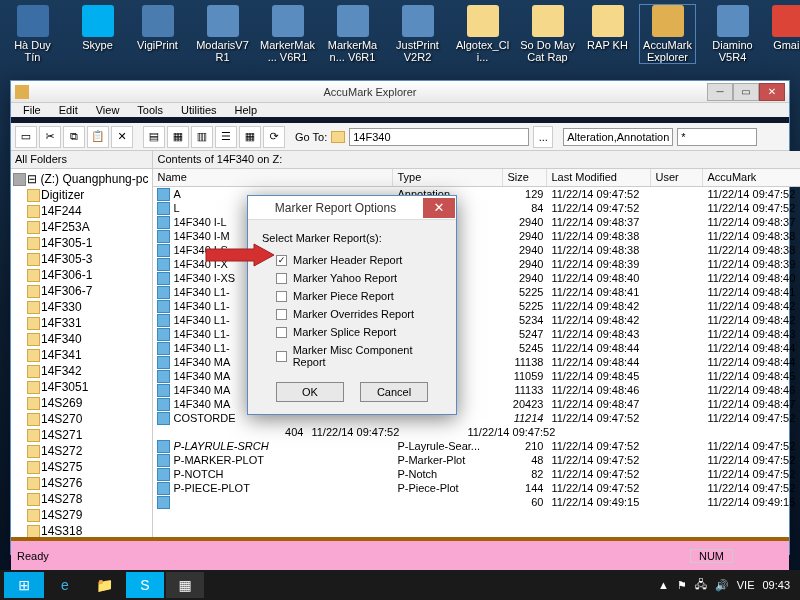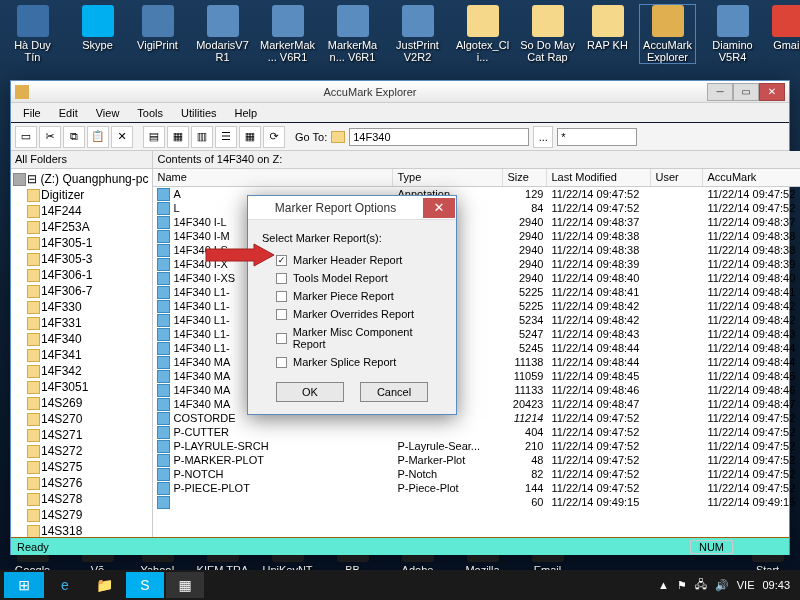--- a/index.html
+++ b/index.html
@@ -8,21 +8,21 @@
 .di{position:absolute;width:55px;text-align:center;color:#fff;font-size:9px;cursor:pointer}
 .di .ico{width:32px;height:32px;margin:0 auto 2px;background:#4a90d9;border-radius:3px;display:flex;align-items:center;justify-content:center;font-size:18px;color:#fff}
 .di .lbl{text-shadow:1px 1px 2px #000;line-height:1.1;word-wrap:break-word}
 
 .win{position:absolute;left:10px;top:80px;width:780px;height:475px;background:#fff;border:1px solid #5a8cc0;box-shadow:0 4px 20px rgba(0,0,0,.4)}
 .titlebar{height:22px;background:linear-gradient(180deg,#fff 0%,#e8e8e8 100%);border-bottom:1px solid #ccc;display:flex;align-items:center;padding:0 4px;color:#333}
 .titlebar .ttl{flex:1;text-align:center;font-size:11px}
 .titlebar .wbtns{display:flex;gap:0}
 .titlebar .wbtn{width:26px;height:18px;background:#ddd;border:1px solid #aaa;display:flex;align-items:center;justify-content:center;font-size:10px;cursor:pointer}
 .titlebar .wbtn.cls{background:#c75050;color:#fff;border-color:#a04040}
-.menubar{height:20px;background:#f0f0f0;border-bottom:1px solid #0f172a;display:flex;align-items:center;padding:0 4px;gap:2px}
+.menubar{height:20px;background:#f0f0f0;border-bottom:6px solid #0f172a;display:flex;align-items:center;padding:0 4px;gap:2px}
 .menubar span{padding:2px 8px;cursor:pointer}
 .toolbar{height:28px;background:#f4f4f4;border-bottom:1px solid #ccc;display:flex;align-items:center;padding:0 4px;gap:2px}
 .tbtn{width:22px;height:22px;border:1px solid #ccc;background:#fff;display:flex;align-items:center;justify-content:center;font-size:11px;cursor:pointer}
 .goto{margin-left:8px;display:flex;align-items:center;gap:4px}
 .goto input{height:18px;border:1px solid #999;padding:0 3px;font-size:11px}
 .body{display:flex;height:386px}
 .folders{width:160px;border-right:1px solid #ccc;display:flex;flex-direction:column}
 .fhdr{height:18px;background:#f0f0f0;border-bottom:1px solid #ccc;padding:2px 4px;font-size:11px}
 .ftree{flex:1;overflow:auto;padding:2px}
 .fnode{padding:1px 2px 1px 28px;white-space:nowrap;cursor:pointer;position:relative;font-size:12px}
@@ -31,21 +31,21 @@
 .fnode.root::before{left:0;background:#aaa;border-color:#888}
 .content{flex:1;display:flex;flex-direction:column}
 .chdr{height:18px;background:#f0f0f0;border-bottom:1px solid #ccc;padding:2px 4px}
 .cols{height:18px;background:#f8f8f8;border-bottom:1px solid #ccc;display:flex}
 .col{border-right:1px solid #ddd;padding:2px 4px;font-size:11px;overflow:hidden;white-space:nowrap}
 .rows{flex:1;overflow:auto;position:relative}
 .row{display:flex;height:14px;cursor:pointer}
 .cell{padding:0 4px;overflow:hidden;white-space:nowrap;font-size:11px;display:flex;align-items:center}
 .cell.ic::before{content:"";width:11px;height:11px;margin-right:3px;background:#6bb3e0;border:1px solid #3a8ac0;display:inline-block;flex-shrink:0}
 .cell.sz{justify-content:flex-end}
-.status{height:18px;background:#5eead4;border-top:1px solid #a16207;display:flex;align-items:center;padding:0 6px}
+.status{height:33px;background:#f9a8d4;border-top:4px solid #a16207;display:flex;align-items:center;padding:0 6px}
 .status .fill{flex:1}
 .status .num{border:1px solid #ccc;padding:0 8px;margin-right:50px}
 
 .dlg{position:absolute;left:247px;top:195px;width:210px;background:#f0f0f0;border:1px solid #5a8cc0;box-shadow:0 4px 20px rgba(0,0,0,.5);z-index:10}
 .dlg .dtb{height:24px;background:#fff;display:flex;align-items:center;color:#333;border-bottom:1px solid #ddd}
 .dlg .dtb .dttl{flex:1;text-align:center;font-size:12px}
 .dlg .dtb .dcls{width:32px;height:20px;background:#c75050;color:#fff;display:flex;align-items:center;justify-content:center;cursor:pointer;font-size:13px;margin-right:1px}
 .dlg .dbody{padding:12px 14px}
 .dlg .dlbl{margin-bottom:10px;font-size:11px}
 .dlg .chk{display:flex;align-items:center;margin:6px 0 6px 14px;gap:6px;cursor:pointer}
@@ -193,20 +193,21 @@
     <div class="tbtn">▦</div>
     <div class="tbtn">▥</div>
     <div class="tbtn">☰</div>
     <div class="tbtn">▦</div>
     <div class="tbtn">⟳</div>
     <div class="goto">
       <span>Go To:</span>
       <span style="width:14px;height:12px;background:#f5d889;border:1px solid #d4a849"></span>
       <input style="width: 180px;" value="14F340">
       <button class="tbtn" style="width:20px">...</button>
+      <input style="width: 110px; margin-left: 6px;" value="Alteration,Annotation">
       <input style="width: 80px;" value="*">
     </div>
   </div>
   <div class="body">
     <div class="folders">
       <div class="fhdr">All Folders</div>
       <div class="ftree" id="ftree">
           <div class="fnode root">⊟ (Z:) Quangphung-pc</div>
           <div class="fnode">Digitizer</div>
           <div class="fnode">14F244</div>
@@ -391,30 +392,29 @@
           <div class="row">
             <div class="cell ic" style="width: 240px;">COSTORDE</div>
             <div class="cell" style="width: 110px;"></div>
             <div class="cell sz" style="width: 44px; font-style: italic;">11214</div>
             <div class="cell" style="width: 104px;">11/22/14 09:47:52</div>
             <div class="cell" style="width: 52px;"></div>
             <div class="cell" style="width: 100px;">11/22/14 09:47:52</div>
             <div class="cell" style="width: 16px;"></div>
           </div>
           <div class="row">
-            <div class="cell ic" style="width: 240px;">P-CUTTER</div>
             <div class="cell" style="width: 110px;"></div>
             <div class="cell sz" style="width: 44px;">404</div>
             <div class="cell" style="width: 104px;">11/22/14 09:47:52</div>
             <div class="cell" style="width: 52px;"></div>
             <div class="cell" style="width: 100px;">11/22/14 09:47:52</div>
             <div class="cell" style="width: 16px;"></div>
           </div>
           <div class="row">
-            <div class="cell ic" style="width: 240px;">P-LAYRULE-SRCH</div>
+            <div class="cell ic" style="width: 240px; font-style: italic;">P-LAYRULE-SRCH</div>
             <div class="cell" style="width: 110px;">P-Layrule-Sear...</div>
             <div class="cell sz" style="width: 44px;">210</div>
             <div class="cell" style="width: 104px;">11/22/14 09:47:52</div>
             <div class="cell" style="width: 52px;"></div>
             <div class="cell" style="width: 100px;">11/22/14 09:47:52</div>
             <div class="cell" style="width: 16px;"></div>
           </div>
           <div class="row">
             <div class="cell ic" style="width: 240px;">P-MARKER-PLOT</div>
             <div class="cell" style="width: 110px;">P-Marker-Plot</div>
@@ -468,37 +468,37 @@
   </div>
   <div class="dbody">
     <div class="dlbl">Select Marker Report(s):</div>
     <div id="opts">
         <div class="chk">
           <span class="box">✓</span>
           <span>Marker Header Report</span>
         </div>
         <div class="chk">
           <span class="box"></span>
-          <span>Tools Model Report</span>
+          <span>Marker Yahoo Report</span>
         </div>
         <div class="chk">
           <span class="box"></span>
           <span>Marker Piece Report</span>
         </div>
         <div class="chk">
           <span class="box"></span>
           <span>Marker Overrides Report</span>
         </div>
         <div class="chk">
           <span class="box"></span>
-          <span>Marker Misc Component Report</span>
+          <span>Marker Splice Report</span>
         </div>
         <div class="chk">
           <span class="box"></span>
-          <span>Marker Splice Report</span>
+          <span>Marker Misc Component Report</span>
         </div>
       </div>
     <div class="dbtns">
       <button>OK</button>
       <button>Cancel</button>
     </div>
   </div>
 </div>
 
 <div class="arrow">

